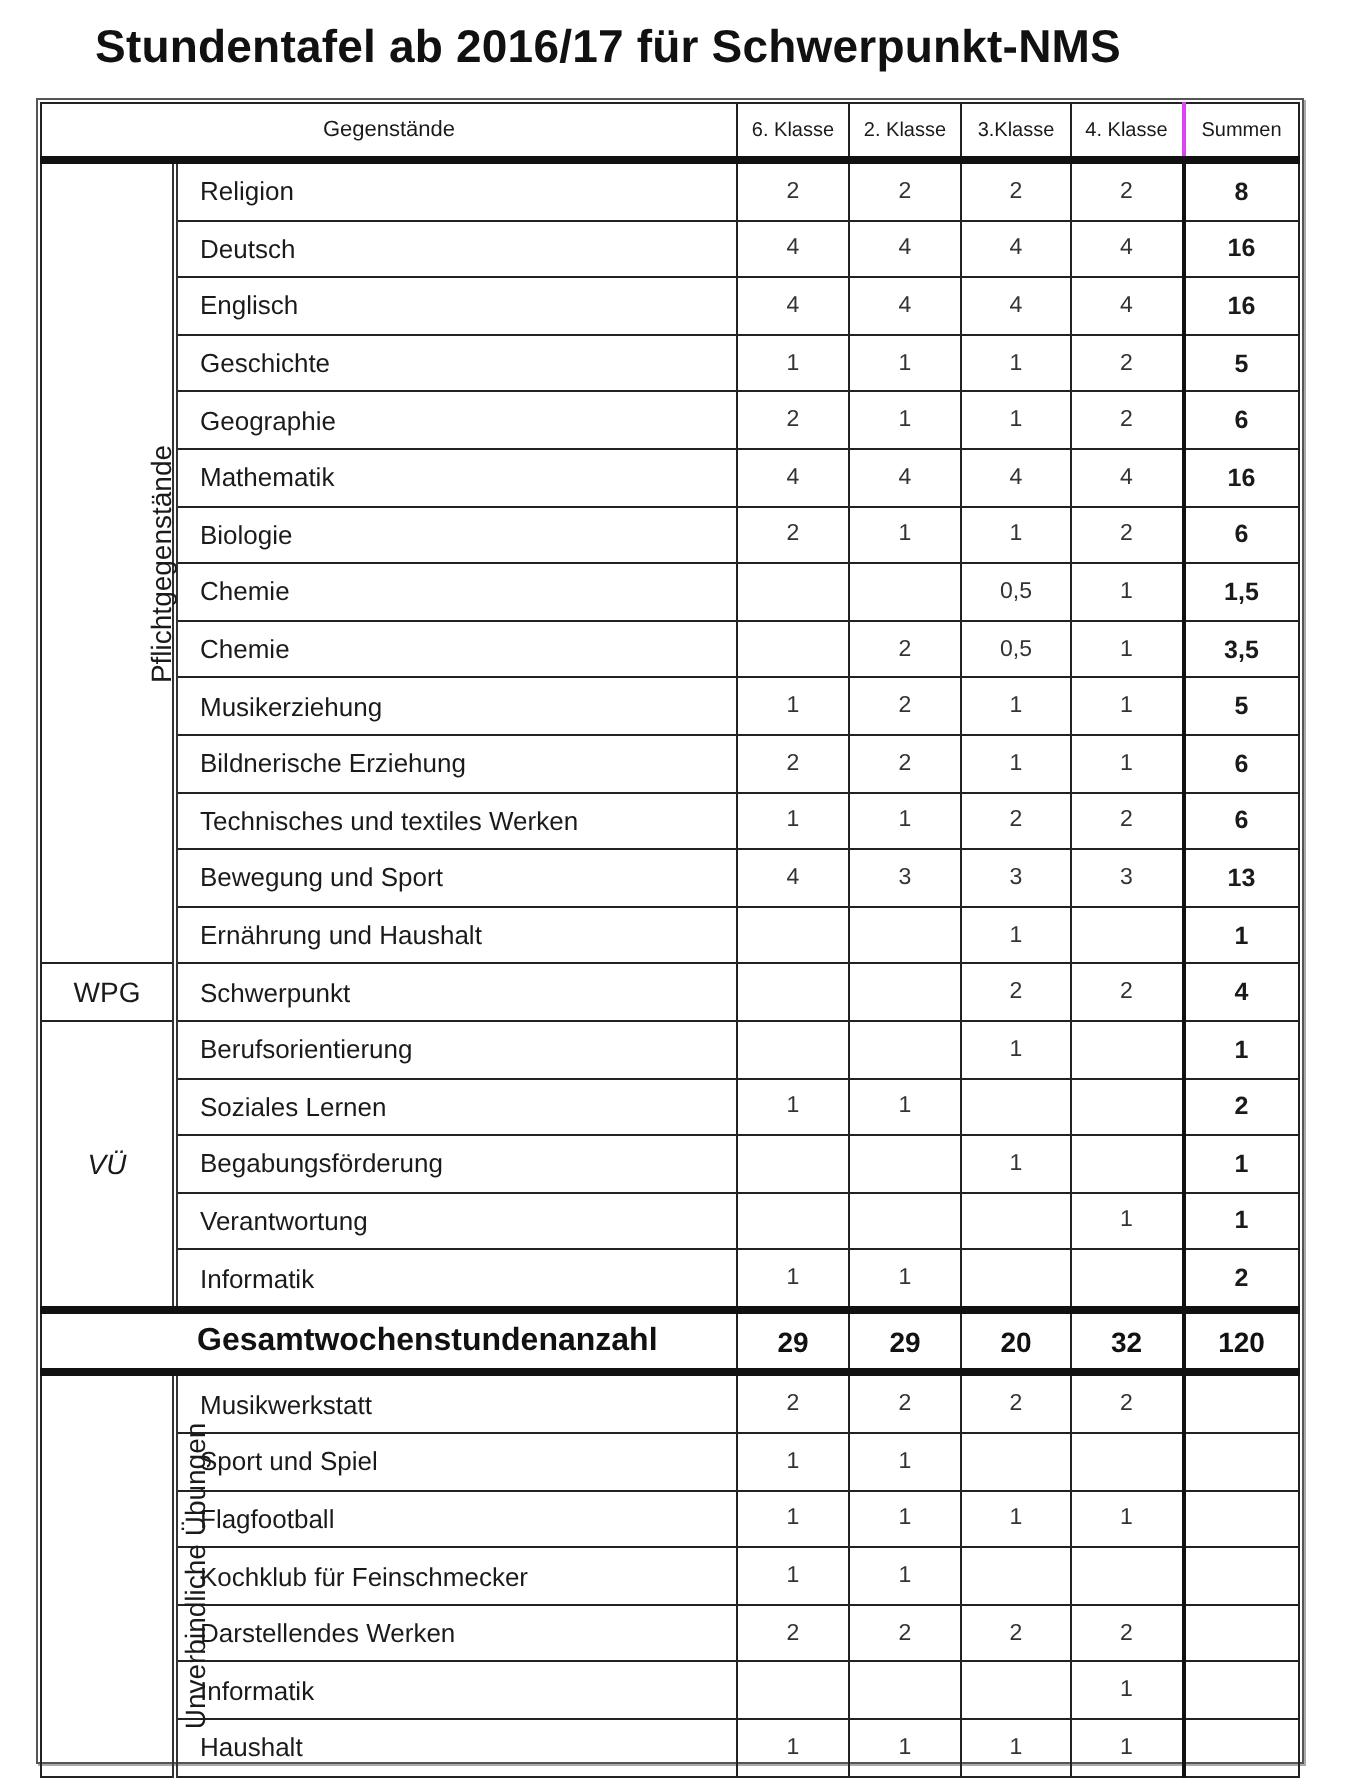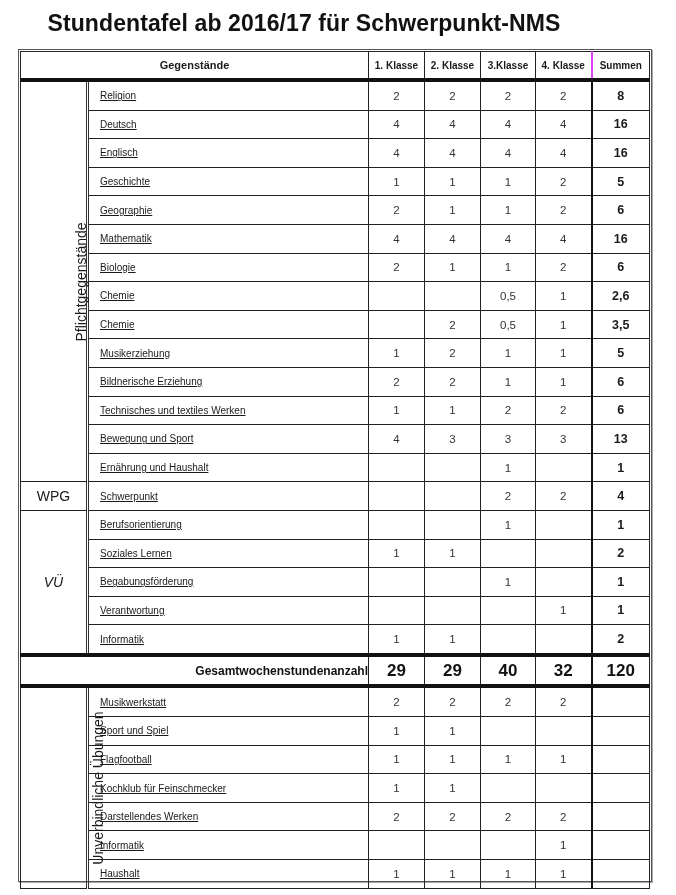--- a/index.html
+++ b/index.html
@@ -5,29 +5,29 @@
   html, body { margin: 0; padding: 0; background: #ffffff; }
   body { width: 676px; height: 895px; position: relative; overflow: hidden;
          font-family: "Liberation Sans", "DejaVu Sans", sans-serif; color: #1a1a1a; }
   .title { position: absolute; left: 0; top: 10px; width: 608px; text-align: center;
            font-size: 23px; font-weight: bold; letter-spacing: 0.1px; color: #111; }
   .frame { position: absolute; left: 18px; top: 49px; width: 632px; height: 831px;
            border: 1px solid #555; box-shadow: 1px 1px 0 #aaa; }
   table { position: absolute; left: 20px; top: 51px; border-collapse: collapse; table-layout: fixed;
           width: 629px; }
   td, th { border: 1px solid #222; padding: 0; height: 27.6px; font-size: 11.5px; }
-  th { font-weight: bold; font-size: 10px; text-align: center; height: 26px; }
+  th { font-weight: normal; font-size: 10px; text-align: center; height: 26px; }
   th.gegen { font-size: 11px; }
-  td.subj { padding-left: 11px; text-align: left; font-size: 10px; border-left: 3px double #333; text-decoration: underline; }
+  td.subj { padding-left: 11px; text-align: left; font-size: 13px; border-left: 3px double #333; }
   td.num { text-align: center; font-size: 11.5px; color: #333; }
   td.sum { text-align: center; font-weight: bold; font-size: 12.5px; border-left: 2px solid #111; }
   th.sumh { border-left: 2px solid #d946ef; }
   tr.thick-bottom > * { border-bottom: 4px solid #111; }
-  tr.total > td { font-weight: bold; font-size: 17px; text-align: center; color: #111; }
-  tr.total > td.total-label { text-align: right; padding-left: 11px; font-size: 12px; }
+  tr.total > td { font-weight: bold; font-size: 14px; text-align: center; color: #111; }
+  tr.total > td.total-label { text-align: left; padding-left: 11px; font-size: 16px; }
   td.cat { text-align: center; vertical-align: middle; font-size: 14px; border-right: 3px double #333; }
   .vert { display: inline-block; transform: rotate(-90deg); white-space: nowrap; font-size: 14px; }
   tr.total > td.total-label { border-left: none; }
 </style>
 </head>
 <body>
 
 <div class="title">Stundentafel ab 2016/17 für Schwerpunkt-NMS</div>
 <div class="frame"></div>
 
@@ -37,21 +37,21 @@
     <col style="width:281px">
     <col style="width:56px">
     <col style="width:56px">
     <col style="width:55px">
     <col style="width:56px">
     <col style="width:58px">
   </colgroup>
   <thead>
     <tr class="thick-bottom">
       <th colspan="2" class="gegen">Gegenstände</th>
-      <th>1. Klasse</th>
+      <th>6. Klasse</th>
       <th>2. Klasse</th>
       <th>3.Klasse</th>
       <th>4. Klasse</th>
       <th class="sumh">Summen</th>
     </tr>
   </thead>
   <tbody id="tbody">
       <tr>
         <td class="cat" rowspan="14"><span class="vert">Pflichtgegenstände</span></td>
         <td class="subj">Religion</td>
@@ -108,21 +108,21 @@
         <td class="num">1</td>
         <td class="num">2</td>
         <td class="sum">6</td>
       </tr>
       <tr>
         <td class="subj">Chemie</td>
         <td class="num"></td>
         <td class="num"></td>
         <td class="num">0,5</td>
         <td class="num">1</td>
-        <td class="sum">2,6</td>
+        <td class="sum">1,5</td>
       </tr>
       <tr>
         <td class="subj">Chemie</td>
         <td class="num"></td>
         <td class="num">2</td>
         <td class="num">0,5</td>
         <td class="num">1</td>
         <td class="sum">3,5</td>
       </tr>
       <tr>
@@ -213,21 +213,21 @@
         <td class="num">1</td>
         <td class="num"></td>
         <td class="num"></td>
         <td class="sum">2</td>
       </tr>
       <tr class="total thick-bottom">
         <td style="border-right: none;"></td>
         <td class="total-label">Gesamtwochenstundenanzahl</td>
         <td>29</td>
         <td>29</td>
-        <td>40</td>
+        <td>20</td>
         <td>32</td>
         <td class="sum">120</td>
       </tr>
       <tr>
         <td class="cat" rowspan="7"><span class="vert">Unverbindliche Übungen</span></td>
         <td class="subj">Musikwerkstatt</td>
         <td class="num">2</td>
         <td class="num">2</td>
         <td class="num">2</td>
         <td class="num">2</td>

